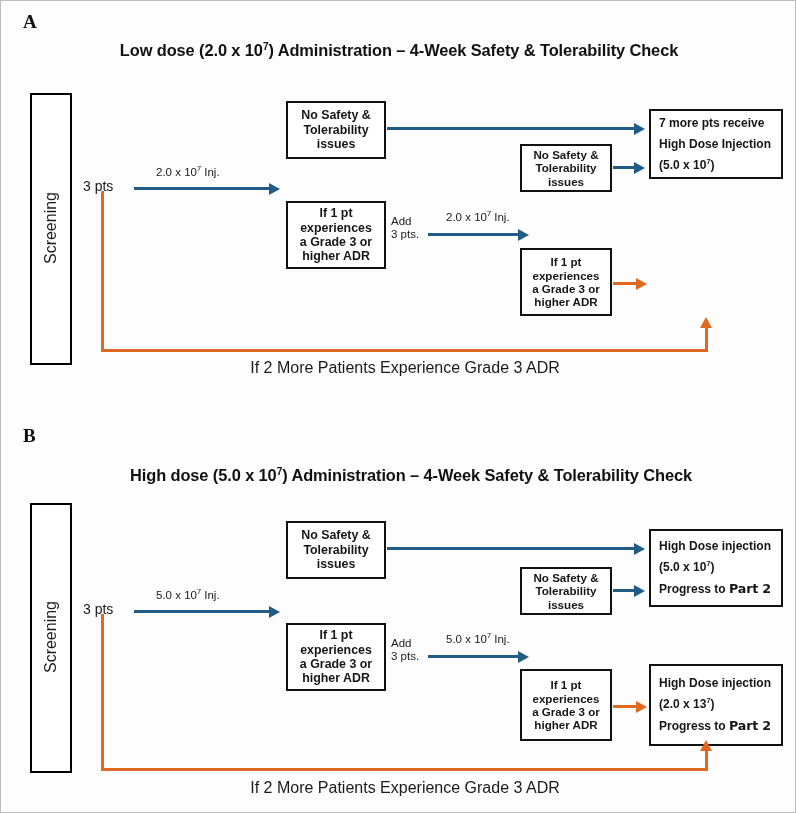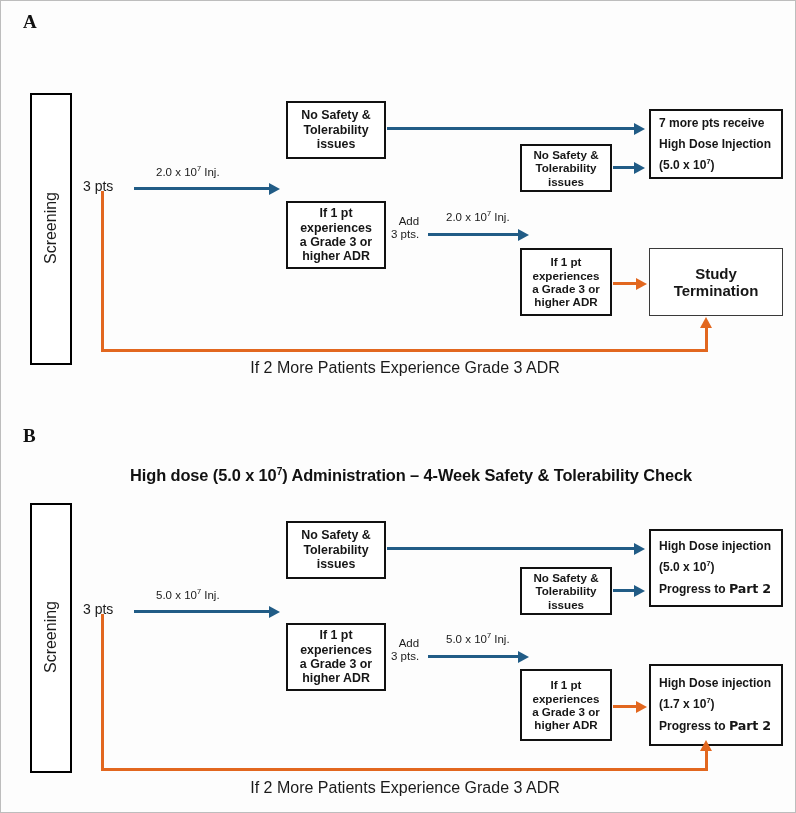--- a/index.html
+++ b/index.html
@@ -103,21 +103,20 @@
     border-right:6px solid transparent;
     border-bottom:11px solid #e2671f;
   }
 
   .edge-label{
     position:absolute;
     font-size:11.5px;
     color:#1b1b1b;
     white-space:nowrap;
     line-height:1.15;
-    text-align:right;
   }
   .edge-label sup{font-size:0.65em;vertical-align:super;line-height:0;}
 
   .node-label{
     position:absolute;
     font-size:14px;
     color:#1a1a1a;
     white-space:nowrap;
   }
   .bottom-caption{
@@ -132,20 +131,23 @@
 </style>
 </head>
 <body>
 
 <div id="figure">
 
   <div class="panel" id="panel-a">
 
     <div class="panel-letter" style="top:10px;">A</div>
 
+    <div class="panel-title" style="top:40px;">
+      <span>Low dose (2.0 x 10</span><sup>7</sup><span>) Administration – 4-Week Safety &amp; Tolerability Check</span>
+    </div>
 
     <div class="screening" style="left:29px;top:92px;width:42px;height:272px;">
       <span>Screening</span>
     </div>
 
     <div class="node-label" style="left:82px;top:177px;">3 pts</div>
 
     <div class="edge-label" style="left:155px;top:165px;">
       <span>2.0 x 10</span><sup>7</sup><span> Inj.</span>
     </div>
@@ -195,24 +197,20 @@
     </div>
     <div class="hline orange" style="left:612px;top:281px;width:24px;border-top-width:3.4px;"></div>
     <div class="arrow-r orange" style="left:635px;top:277px;"></div>
 
     <div class="fbox left" style="left:648px;top:108px;width:134px;height:70px;font-size:12px;">
       <div class="line sp">7 more pts receive</div>
       <div class="line sp">High Dose Injection</div>
       <div class="line sp"><span>(5.0 x 10</span><sup>7</sup><span>)</span></div>
     </div>
 
-    <div class="fbox center thin" style="left:648px;top:247px;width:134px;height:68px;font-size:15px;">
-      <div class="line">Study</div>
-      <div class="line">Termination</div>
-    </div>
 
     <div class="vline orange" style="left:100px;top:190px;height:160px;border-left-width:3.4px;"></div>
     <div class="hline orange" style="left:100px;top:348px;width:607px;border-top-width:3.4px;"></div>
     <div class="vline orange" style="left:704px;top:325px;height:25px;border-left-width:3.4px;"></div>
     <div class="arrow-u" style="left:699px;top:316px;"></div>
 
     <div class="bottom-caption" style="top:358px;">If 2 More Patients Experience Grade 3 ADR</div>
   </div>
 
   <div class="panel" id="panel-b">
@@ -279,21 +277,21 @@
     <div class="arrow-r orange" style="left:635px;top:290px;"></div>
 
     <div class="fbox left" style="left:648px;top:118px;width:134px;height:78px;font-size:12px;">
       <div class="line sp">High Dose injection</div>
       <div class="line sp"><span>(5.0 x 10</span><sup>7</sup><span>)</span></div>
       <div class="line sp"><span>Progress to </span><span class="part2">Part 2</span></div>
     </div>
 
     <div class="fbox left" style="left:648px;top:253px;width:134px;height:82px;font-size:12px;">
       <div class="line sp">High Dose injection</div>
-      <div class="line sp"><span>(1.7 x 10</span><sup>7</sup><span>)</span></div>
+      <div class="line sp"><span>(2.0 x 13</span><sup>7</sup><span>)</span></div>
       <div class="line sp"><span>Progress to </span><span class="part2">Part 2</span></div>
     </div>
 
     <div class="vline orange" style="left:100px;top:203px;height:156px;border-left-width:3.4px;"></div>
     <div class="hline orange" style="left:100px;top:357px;width:607px;border-top-width:3.4px;"></div>
     <div class="vline orange" style="left:704px;top:338px;height:21px;border-left-width:3.4px;"></div>
     <div class="arrow-u" style="left:699px;top:329px;"></div>
 
     <div class="bottom-caption" style="top:368px;">If 2 More Patients Experience Grade 3 ADR</div>
   </div>

